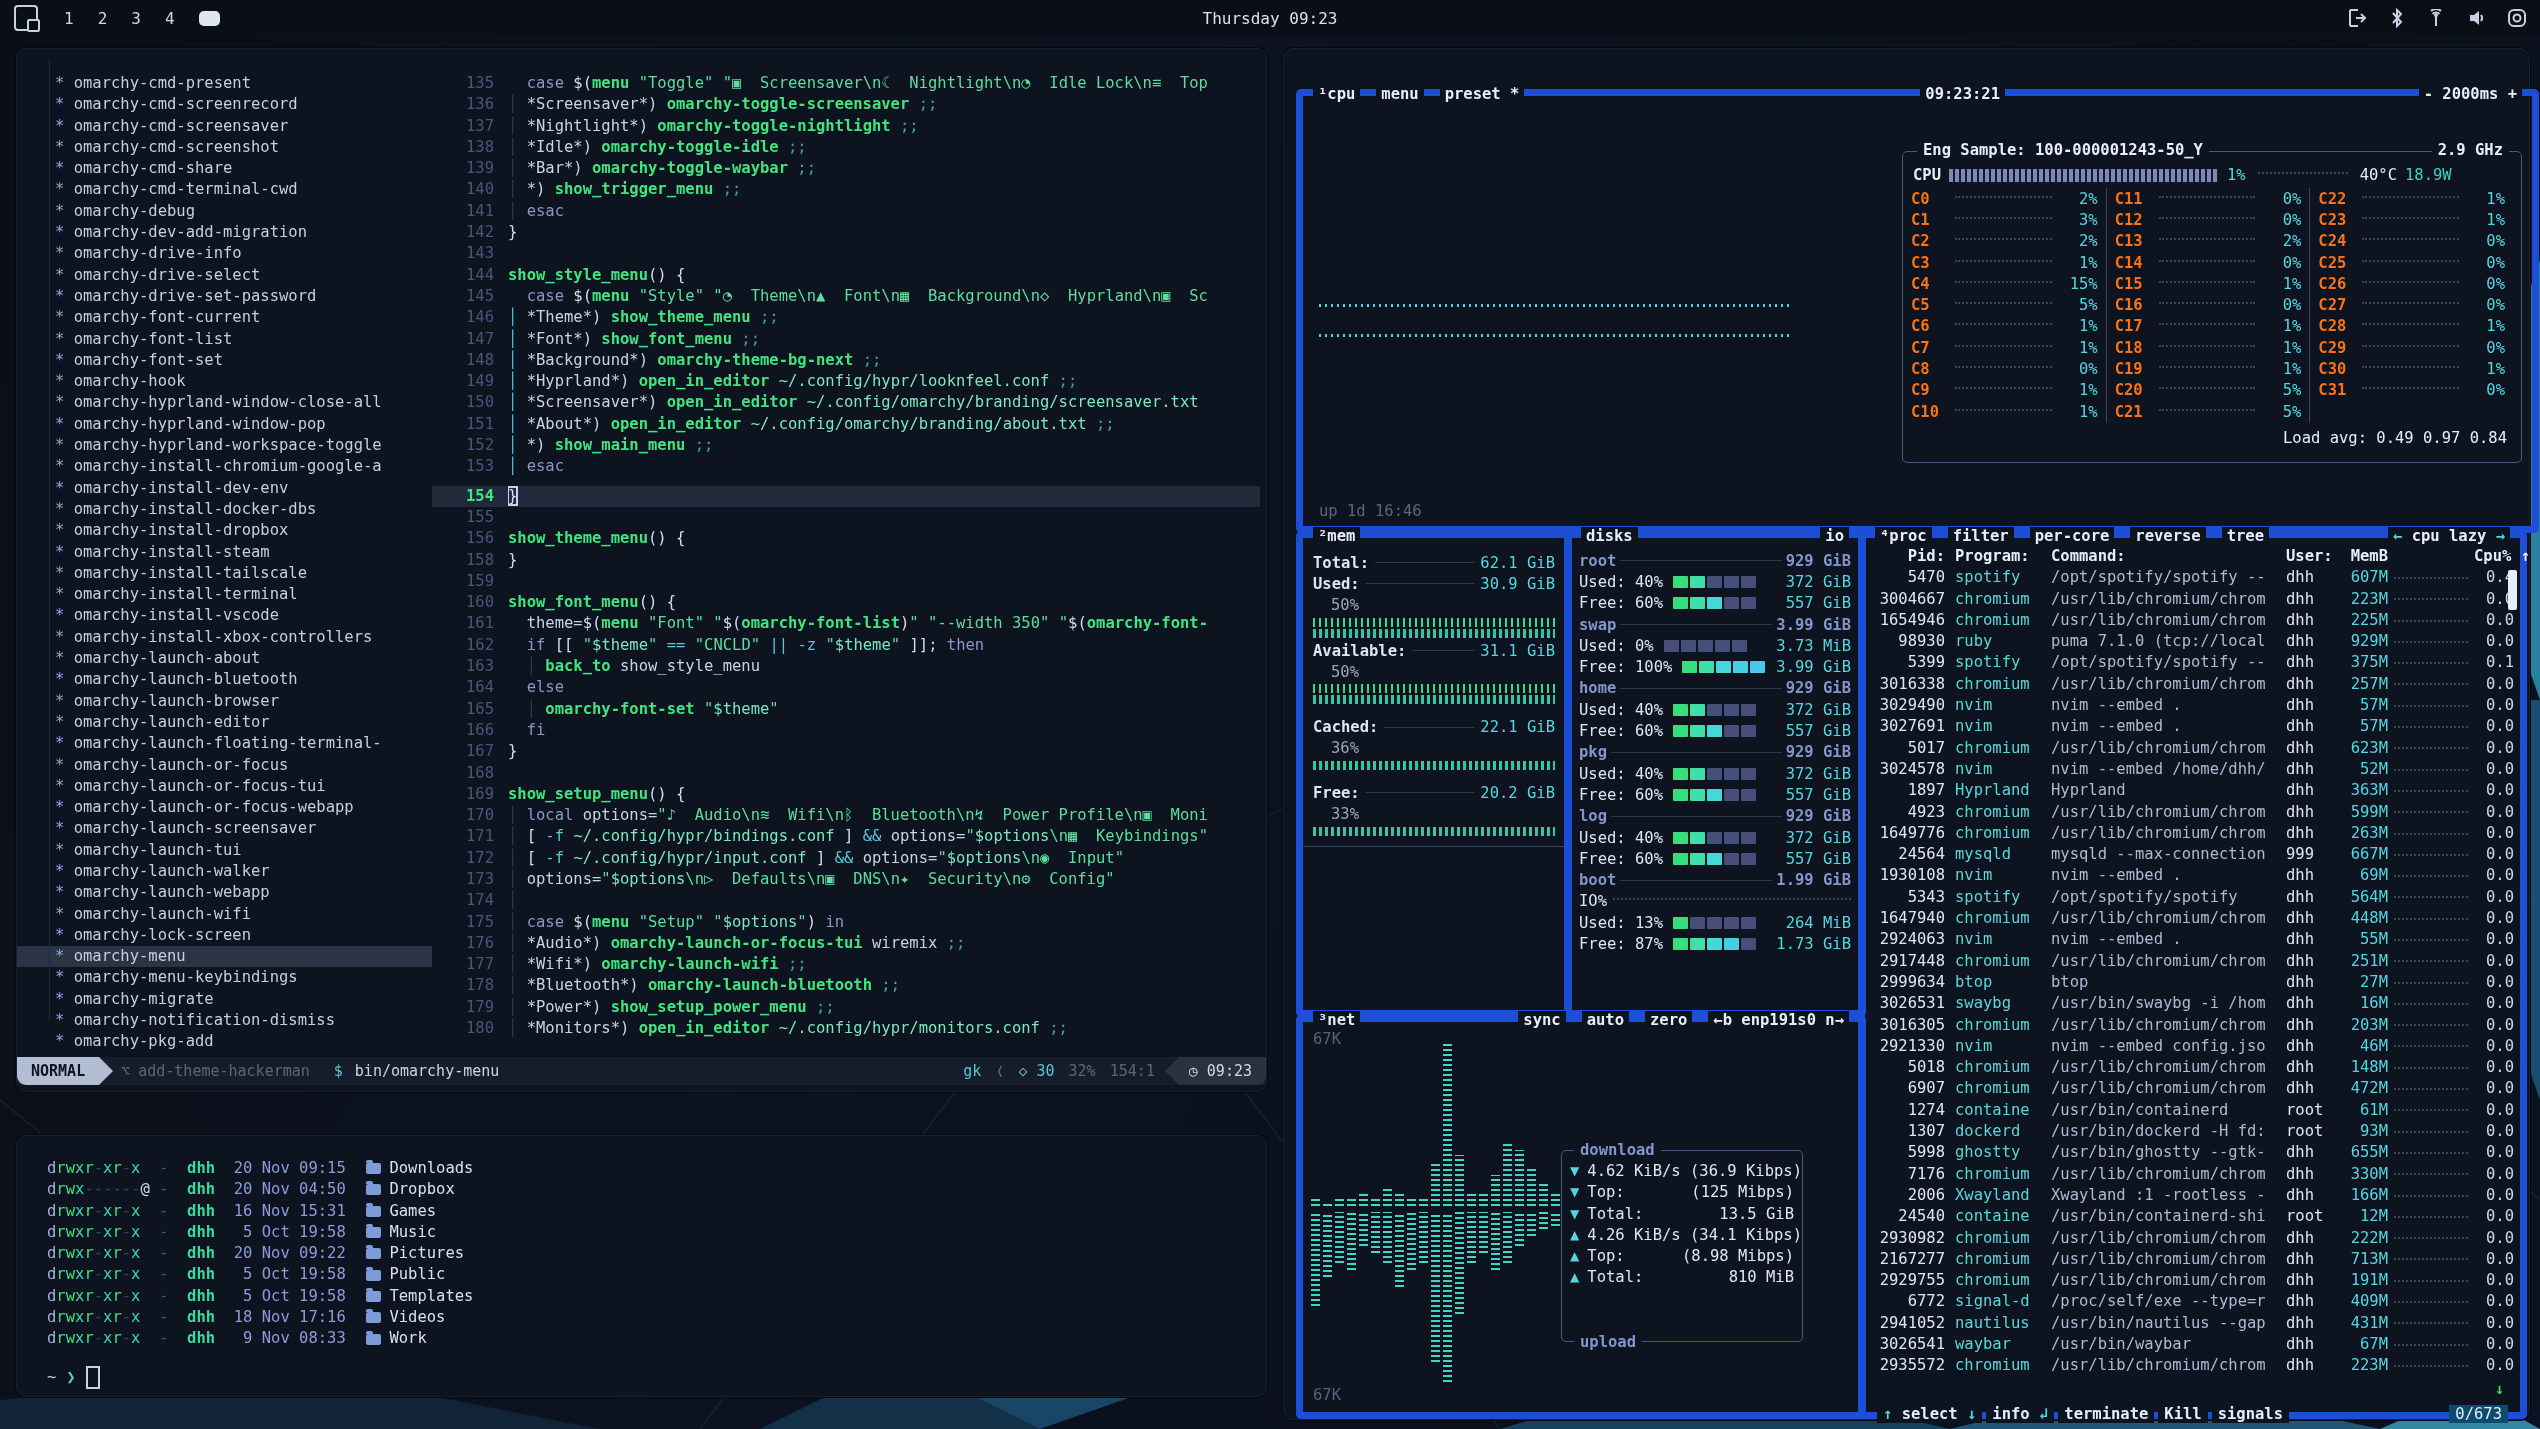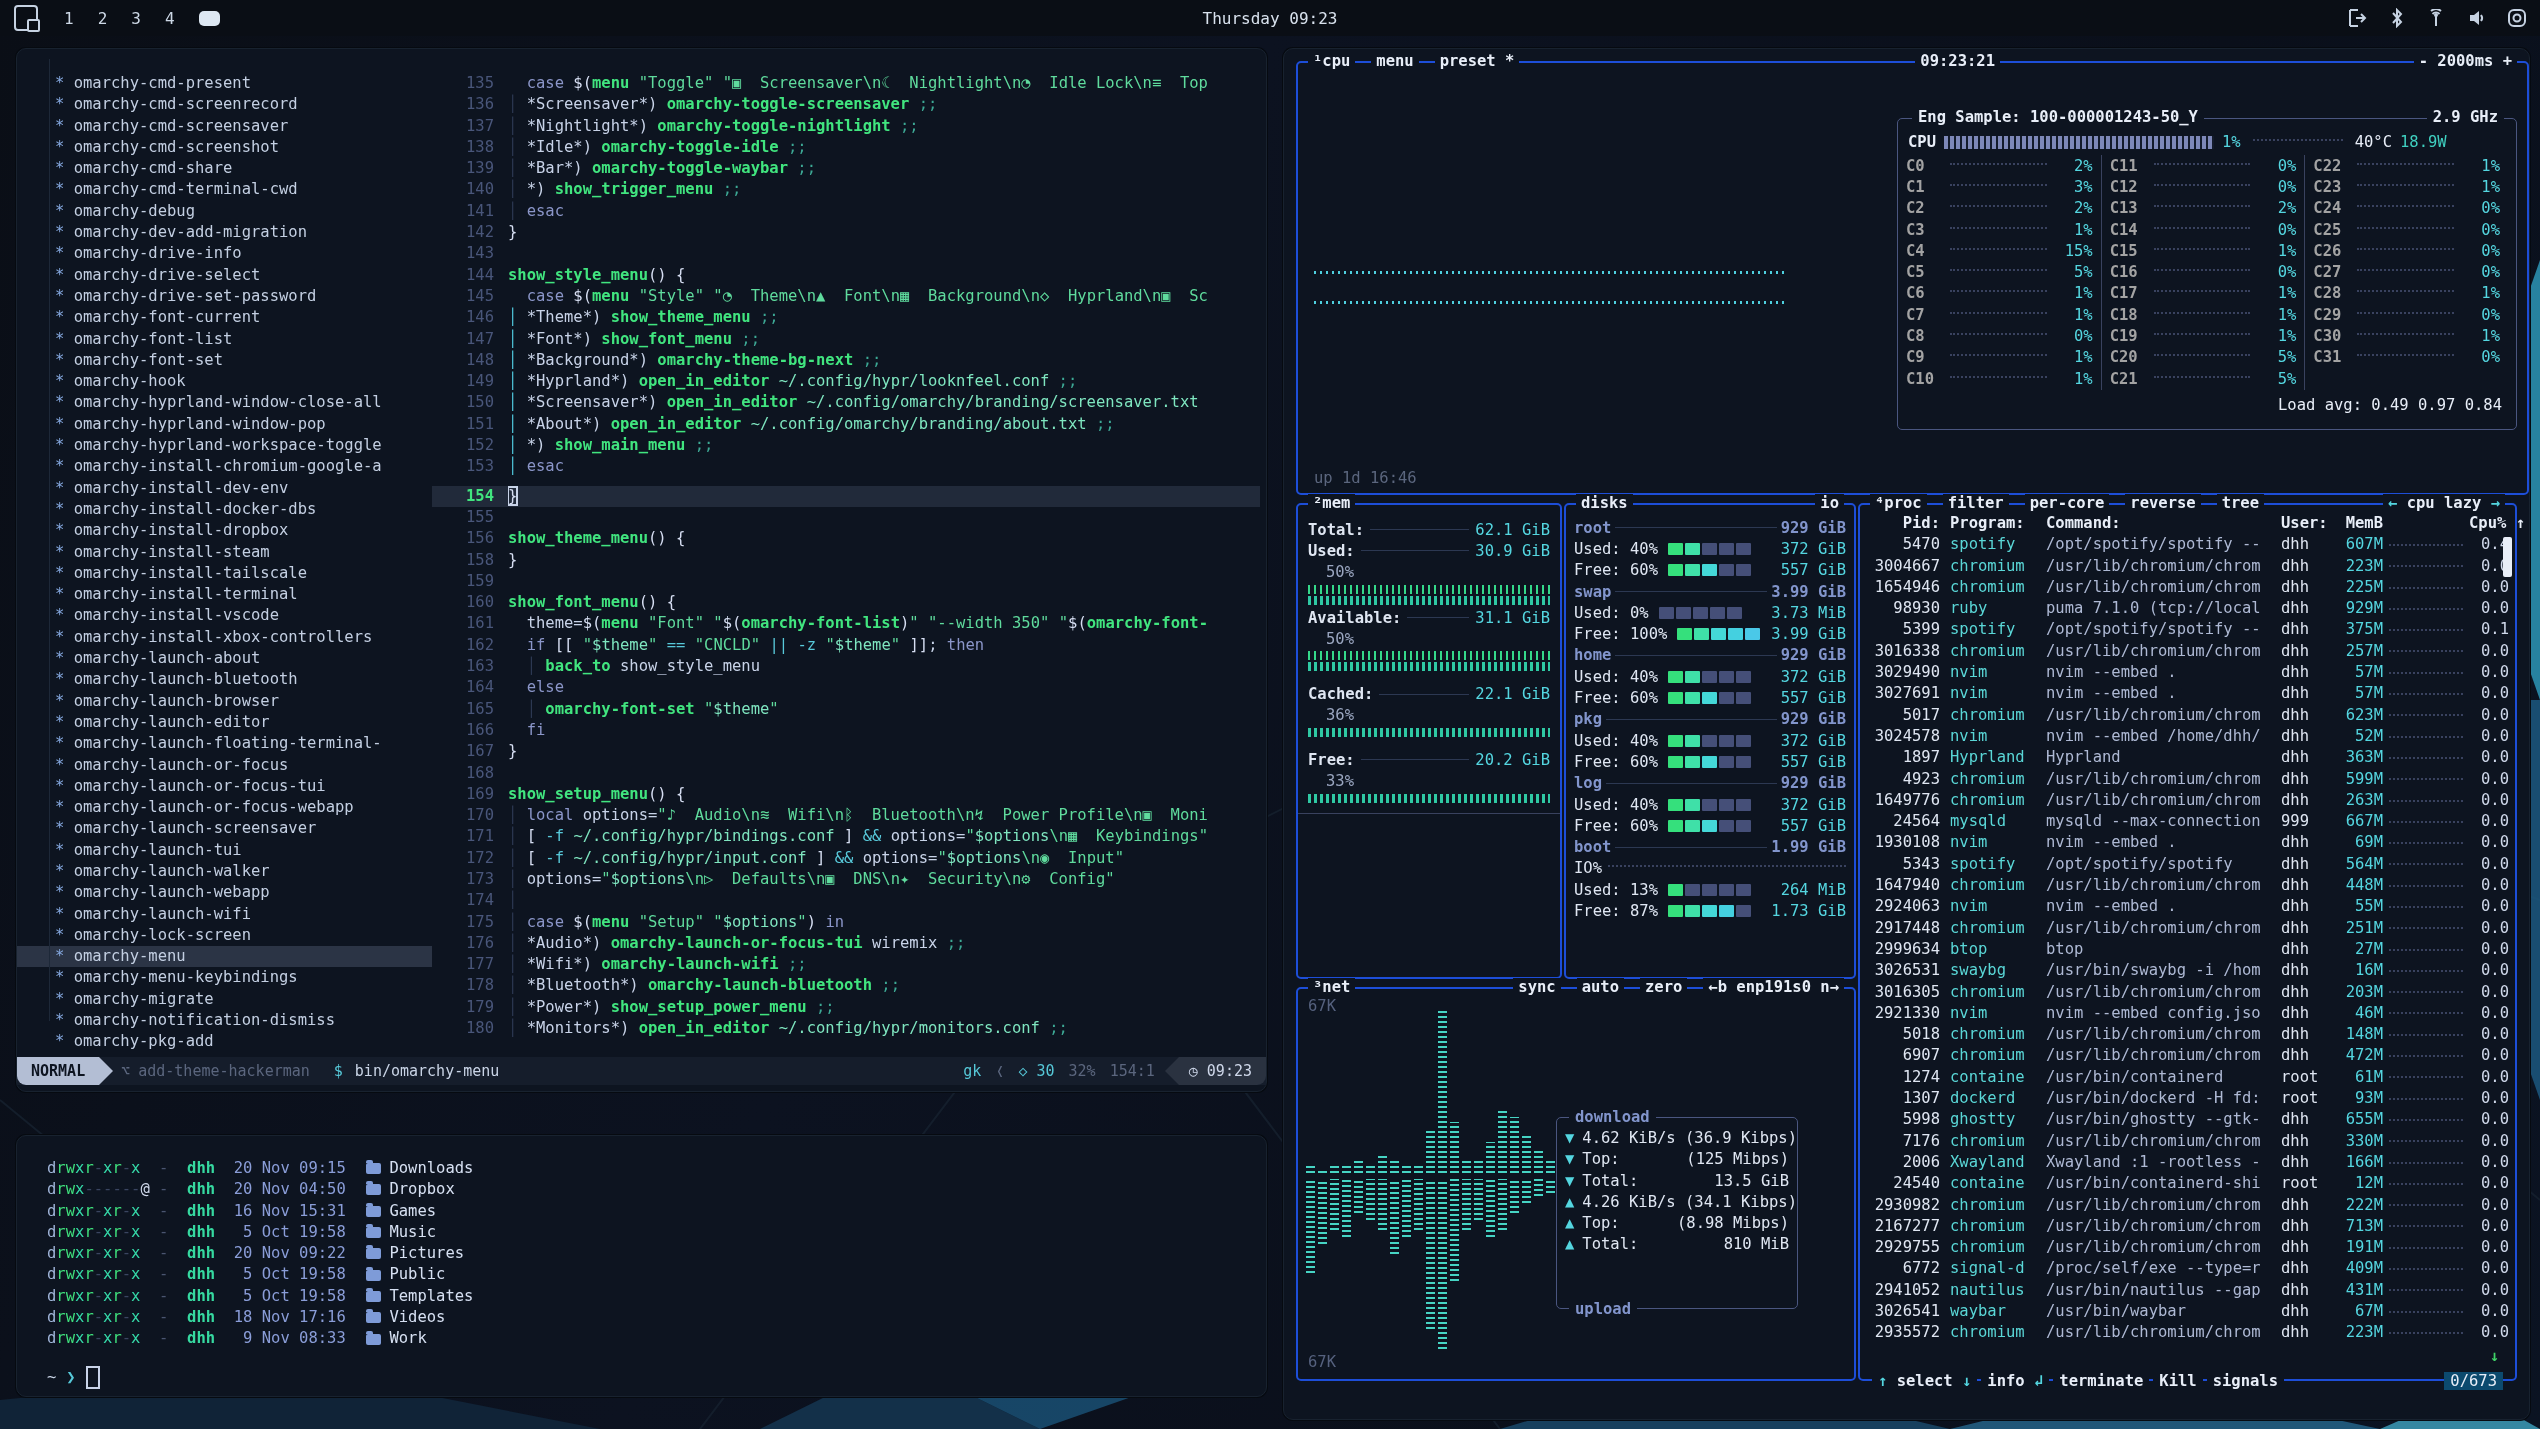--- a/index.html
+++ b/index.html
@@ -51,39 +51,39 @@
   .ls-row{height:21.3px;line-height:21.3px;white-space:pre;display:flex;align-items:center;}
   .pm-d{color:#9fb4d8}.pm-g{color:#3fe07c}.pm-x{color:#35d9a8}.pm-dash{color:#3a4560}.pm-at{color:#cfd8ea}
   .ls-dim{color:#4a5570}.ls-user{color:#36d9a0;font-weight:bold}.ls-date{color:#8a9dd8}.ls-name{color:#d6e0f2}
   .fold{display:inline-block;width:15px;height:11px;background:#7e9bd8;border-radius:2px;position:relative;margin:0 8px 0 2px;}
   .fold::before{content:"";position:absolute;left:0;top:-3px;width:7px;height:3px;background:#7e9bd8;border-radius:2px 2px 0 0;}
   #prompt-row{margin-top:16px;display:flex;align-items:center;}
   .pr-tilde{color:#c9d4e6}.pr-chev{color:#56c8d8;margin:0 10px;}
   .pr-cursor{display:inline-block;width:10px;height:19px;border:2px solid #c8d3e8;}
   
   #btop{left:1283px;top:48px;width:1245px;height:1370px;}
-  .bbox{position:absolute;border:2px solid #1d4ed8;border-radius:5px;}
+  .bbox{position:absolute;border:7px solid #1d4ed8;border-radius:5px;margin-top:28px;}
   .bbox .btitle{position:absolute;top:-11px;left:10px;display:flex;gap:16px;align-items:center;white-space:nowrap;}
   .btl{background:#0d1420;padding:0 5px;font-weight:bold;color:#e8eef8;}
   .btitle-right{position:absolute;top:-11px;right:10px;display:flex;gap:16px;} .cyanv{color:#54d6e0;} .tealv{color:#3fd0c0;}
   #cpu-box{left:12px;top:12px;width:1229px;height:430px;}
   .cpugraph{position:absolute;left:16px;height:3px;background:
      repeating-linear-gradient(90deg,#4fd0e0 0 2px,transparent 2px 6px);}
   #cpu-uptime{position:absolute;left:16px;bottom:6px;color:#5b667e;}
   #corebox{position:absolute;right:10px;top:55px;width:618px;height:310px;border:1px solid #4a5680;border-radius:5px;}
   #corebox .ctitle{position:absolute;top:-11px;left:14px;background:#0d1420;padding:0 6px;font-weight:bold;color:#e8eef8;}
   #corebox .ctitle-r{position:absolute;top:-11px;right:12px;background:#0d1420;padding:0 6px;font-weight:bold;color:#e8eef8;}
   #cpu-row{display:flex;align-items:center;height:22px;margin:12px 10px 0 10px;gap:8px;}
   #cpu-meter{width:270px;height:13px;background:repeating-linear-gradient(90deg,#7d88b8 0 4px,#131b2b 4px 6px);}
   .dotlead{flex:1;border-bottom:2px dotted #39425f;margin:0 4px 4px 4px;}
   #core-grid{display:flex;margin:2px 8px 0 8px;height:235px;}
   .core-col{flex:1;display:flex;flex-direction:column;}
   .core-col + .core-col{border-left:1px solid #39425f;padding-left:8px;}
   .core-row{display:flex;align-items:center;height:21.3px;gap:6px;padding-right:8px;}
-  .core-name{font-weight:bold;color:#a3a3a3;width:34px;}
+  .core-name{font-weight:bold;color:#f97316;width:34px;}
   .core-pct{color:#54d6e0;width:36px;text-align:right;}
   #load-row{text-align:right;padding-right:14px;color:#e8eef8;margin-top:6px;}
   #mem-box{left:12px;top:454px;width:262px;height:472px;}
   .mem-line{display:flex;align-items:center;height:21.3px;padding:0 10px;gap:4px;}
   .mem-lab{font-weight:bold;color:#dfe6f2;} .mem-fill{flex:1;border-bottom:1px solid #2c3852;margin:0 2px;}
   .mem-val{color:#54d6e0;} .mem-pct{color:#9aa6c0;padding-left:18px;}
   .memgraph{height:9px;margin:2px 10px;background:repeating-linear-gradient(90deg,#35d98a 0 2px,transparent 2px 6px);}
   .memgraph.g2{background:repeating-linear-gradient(90deg,#2fc9a4 0 3px,transparent 3px 6px);}
   .mem-div{border-top:1px solid #39425f;margin:10px 0 0 0;}
   #disks-box{left:280px;top:454px;width:288px;height:472px;}

